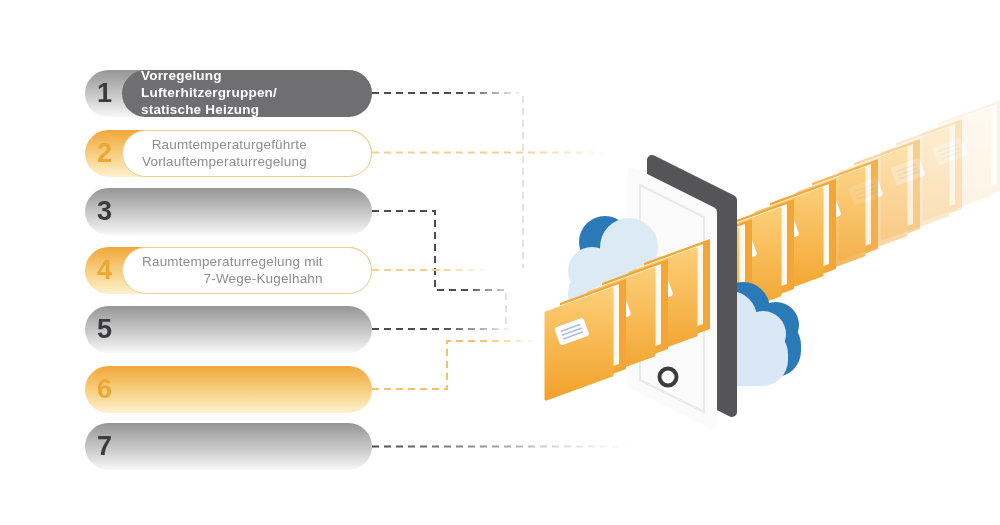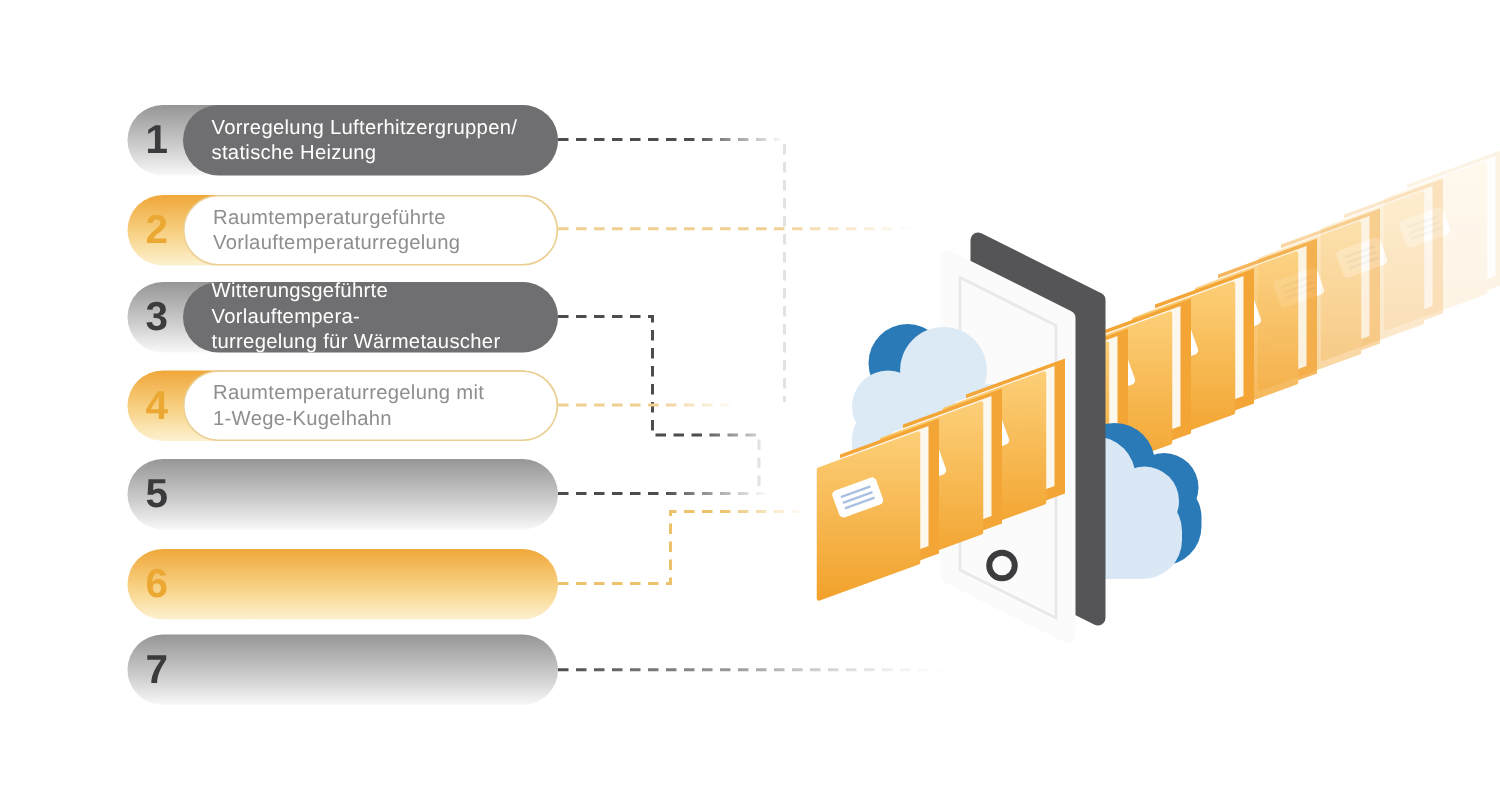--- a/index.html
+++ b/index.html
@@ -13,22 +13,22 @@
   .num{
     position:absolute;left:0;top:0;width:39px;height:47px;line-height:47px;
     text-align:center;font-size:27px;font-weight:bold;
   }
   .pill.dark .num{color:#3b3b3d;}
   .pill.light .num{color:#eba832;}
   .bubble{
     position:absolute;left:37px;right:0;top:0;bottom:0;border-radius:24px;
     display:flex;align-items:center;box-sizing:border-box;padding:2px 14px 2px 19px;
   }
-  .pill.dark .bubble{background:#6f6f71;color:#ffffff;}
-  .pill.light .bubble{background:#ffffff;border:1.5px solid #eacf93;color:#8e8e90;}
+  .pill.dark .bubble{background:#6f6f71;color:#ffffff;font-weight:bold;}
+  .pill.light .bubble{background:#ffffff;border:1.5px solid #eacf93;color:#8e8e90;text-align:right;}
   .bubble span{
     font-size:13.5px;line-height:1.24;letter-spacing:0.2px;white-space:pre-line;
   }
   svg.scene{position:absolute;left:0;top:0;}
 </style>
 </head>
 <body>
 
 <div class="canvas">
 
@@ -168,30 +168,26 @@
   </div>
   <div class="pill light" style="top:130px">
     <span class="num">2</span>
     <div class="bubble">
       <span>Raumtemperaturgeführte
 Vorlauftemperaturregelung</span>
     </div>
   </div>
   <div class="pill dark" style="top:188px">
     <span class="num">3</span>
-    <div class="bubble">
-      <span>Witterungsgeführte Vorlauftempera-
-turregelung für Wärmetauscher</span>
-    </div>
   </div>
   <div class="pill light" style="top:247px">
     <span class="num">4</span>
     <div class="bubble">
       <span>Raumtemperaturregelung mit
-1-Wege-Kugelhahn</span>
+7-Wege-Kugelhahn</span>
     </div>
   </div>
   <div class="pill dark" style="top:306px">
     <span class="num">5</span>
   </div>
   <div class="pill light" style="top:366px">
     <span class="num">6</span>
   </div>
   <div class="pill dark" style="top:423px">
     <span class="num">7</span>

